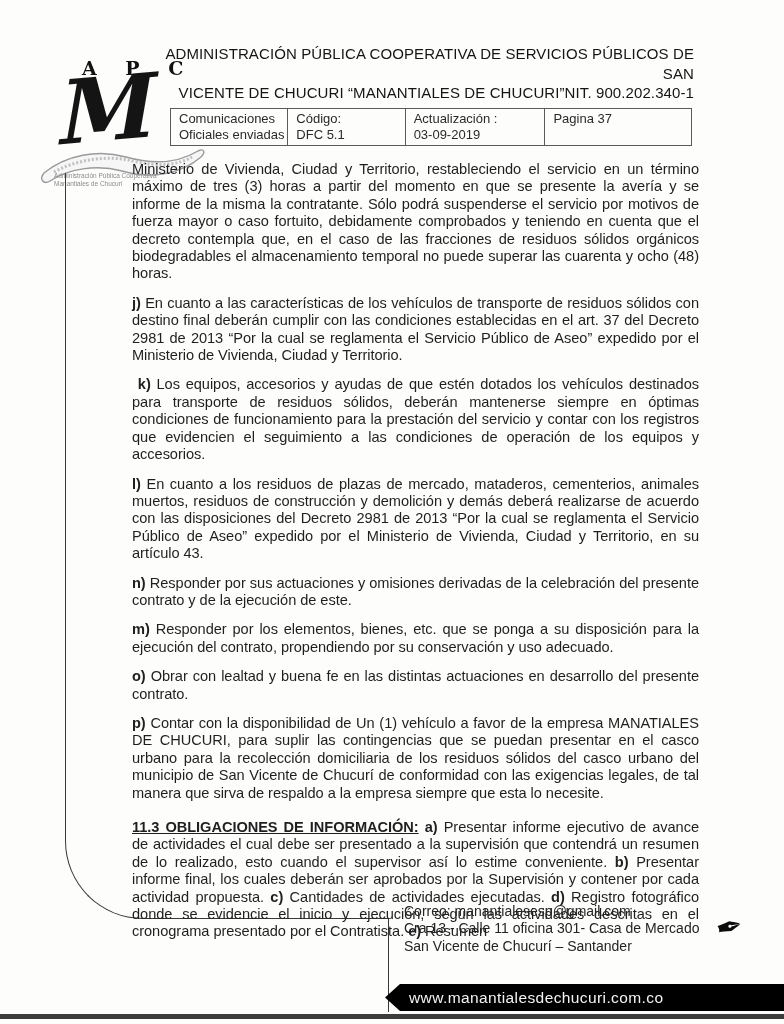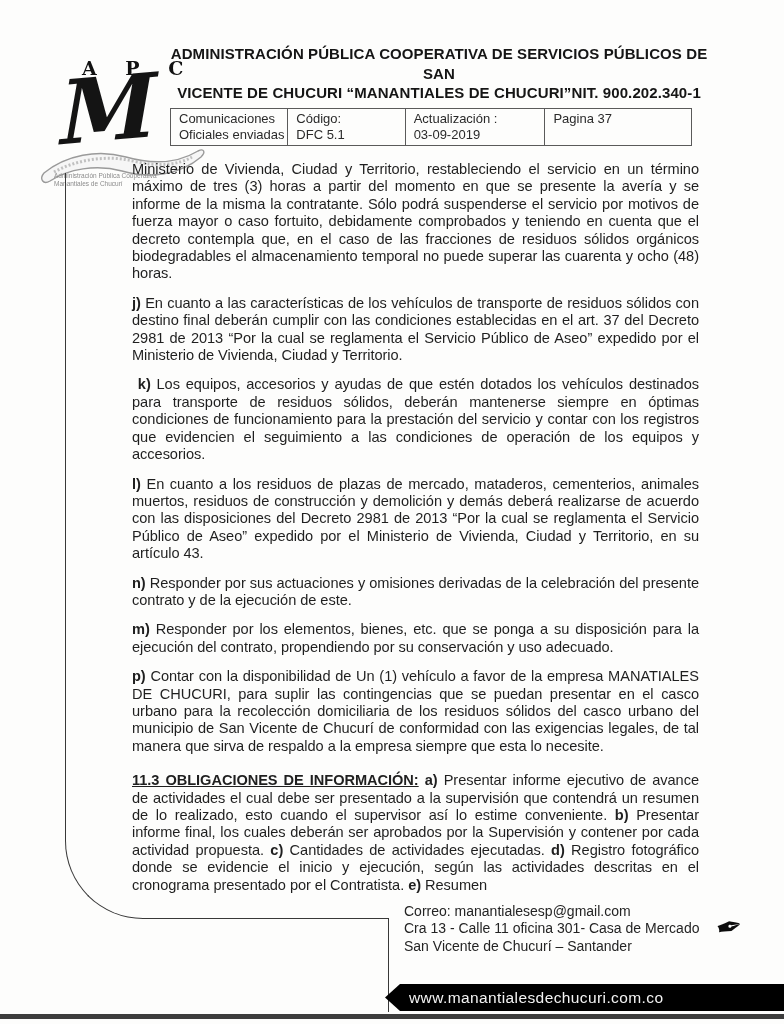--- a/index.html
+++ b/index.html
@@ -24,22 +24,22 @@
   .logo-ribbon{position:absolute;left:-14px;top:82px;}
   .logo-cap{
     position:absolute;left:2px;width:150px;
     font-size:6.5px;line-height:7.5px;color:#8b8b8b;
     filter:blur(.3px);white-space:nowrap;
   }
   .logo-cap1{top:115px;}
   .logo-cap2{top:123px;}
   
   .doc-title{
-    position:absolute;left:158px;top:44px;width:562px;
-    text-align:center;font-weight:bold;font-size:15px;line-height:19.5px;
+    position:absolute;left:132px;top:44px;width:562px;
+    text-align:right;font-weight:normal;font-size:15px;line-height:19.5px;
     color:#151515;letter-spacing:.1px;
   }
   .info-table{
     position:absolute;left:170px;top:108px;width:522px;height:38px;
     display:flex;border:1.4px solid #5a5a5a;box-sizing:border-box;
     background:#fdfdfc;
   }
   .info-cell{
     box-sizing:border-box;border-right:1.4px solid #5a5a5a;
     padding:2px 0 0 8px;font-size:13px;line-height:16px;color:#2a2a2a;
@@ -132,20 +132,21 @@
   <div class="frame-left"></div>
   <div class="frame-down"></div>
 
   <div class="body-text" id="body-text">
       <p><span>Ministerio de Vivienda, Ciudad y Territorio, restableciendo el servicio en un término máximo de tres (3) horas a partir del momento en que se presente la avería y se informe de la misma la contratante. Sólo podrá suspenderse el servicio por motivos de fuerza mayor o caso fortuito, debidamente comprobados y teniendo en cuenta que el decreto contempla que, en el caso de las fracciones de residuos sólidos orgánicos biodegradables el almacenamiento temporal no puede superar las cuarenta y ocho (48) horas.</span></p>
       <p><span class="seg-b">j)</span><span> En cuanto a las características de los vehículos de transporte de residuos sólidos con destino final deberán cumplir con las condiciones establecidas en el art. 37 del Decreto 2981 de 2013 “Por la cual se reglamenta el Servicio Público de Aseo” expedido por el Ministerio de Vivienda, Ciudad y Territorio.</span></p>
       <p><span class="seg-b">&nbsp;k)</span><span> Los equipos, accesorios y ayudas de que estén dotados los vehículos destinados para transporte de residuos sólidos, deberán mantenerse siempre en óptimas condiciones de funcionamiento para la prestación del servicio y contar con los registros que evidencien el seguimiento a las condiciones de operación de los equipos y accesorios.</span></p>
       <p><span class="seg-b">l)</span><span> En cuanto a los residuos de plazas de mercado, mataderos, cementerios, animales muertos, residuos de construcción y demolición y demás deberá realizarse de acuerdo con las disposiciones del Decreto 2981 de 2013 “Por la cual se reglamenta el Servicio Público de Aseo” expedido por el Ministerio de Vivienda, Ciudad y Territorio, en su artículo 43.</span></p>
       <p><span class="seg-b">n)</span><span> Responder por sus actuaciones y omisiones derivadas de la celebración del presente contrato y de la ejecución de este.</span></p>
       <p><span class="seg-b">m)</span><span> Responder por los elementos, bienes, etc. que se ponga a su disposición para la ejecución del contrato, propendiendo por su conservación y uso adecuado.</span></p>
+      <p><span class="seg-b">o)</span><span> Obrar con lealtad y buena fe en las distintas actuaciones en desarrollo del presente contrato.</span></p>
       <p><span class="seg-b">p)</span><span> Contar con la disponibilidad de Un (1) vehículo a favor de la empresa MANATIALES DE CHUCURI, para suplir las contingencias que se puedan presentar en el casco urbano para la recolección domiciliaria de los residuos sólidos del casco urbano del municipio de San Vicente de Chucurí de conformidad con las exigencias legales, de tal manera que sirva de respaldo a la empresa siempre que esta lo necesite.</span></p>
       <p class="spaced"><span class="seg-b seg-u">11.3 OBLIGACIONES DE INFORMACIÓN:</span><span> </span><span class="seg-b">a)</span><span> Presentar informe ejecutivo de avance de actividades el cual debe ser presentado a la supervisión que contendrá un resumen de lo realizado, esto cuando el supervisor así lo estime conveniente. </span><span class="seg-b">b)</span><span> Presentar informe final, los cuales deberán ser aprobados por la Supervisión y contener por cada actividad propuesta. </span><span class="seg-b">c)</span><span> Cantidades de actividades ejecutadas. </span><span class="seg-b">d)</span><span> Registro fotográfico donde se evidencie el inicio y ejecución, según las actividades descritas en el cronograma presentado por el Contratista. </span><span class="seg-b">e)</span><span> Resumen</span></p>
     </div>
 
   <div class="footer-contact" id="footer-contact">
       <div>Correo: manantialesesp@gmail.com</div>
       <div>Cra 13 - Calle 11 oficina 301- Casa de Mercado</div>
       <div>San Vicente de Chucurí – Santander</div>
     </div>
   <div class="pen-icon">✒</div>

